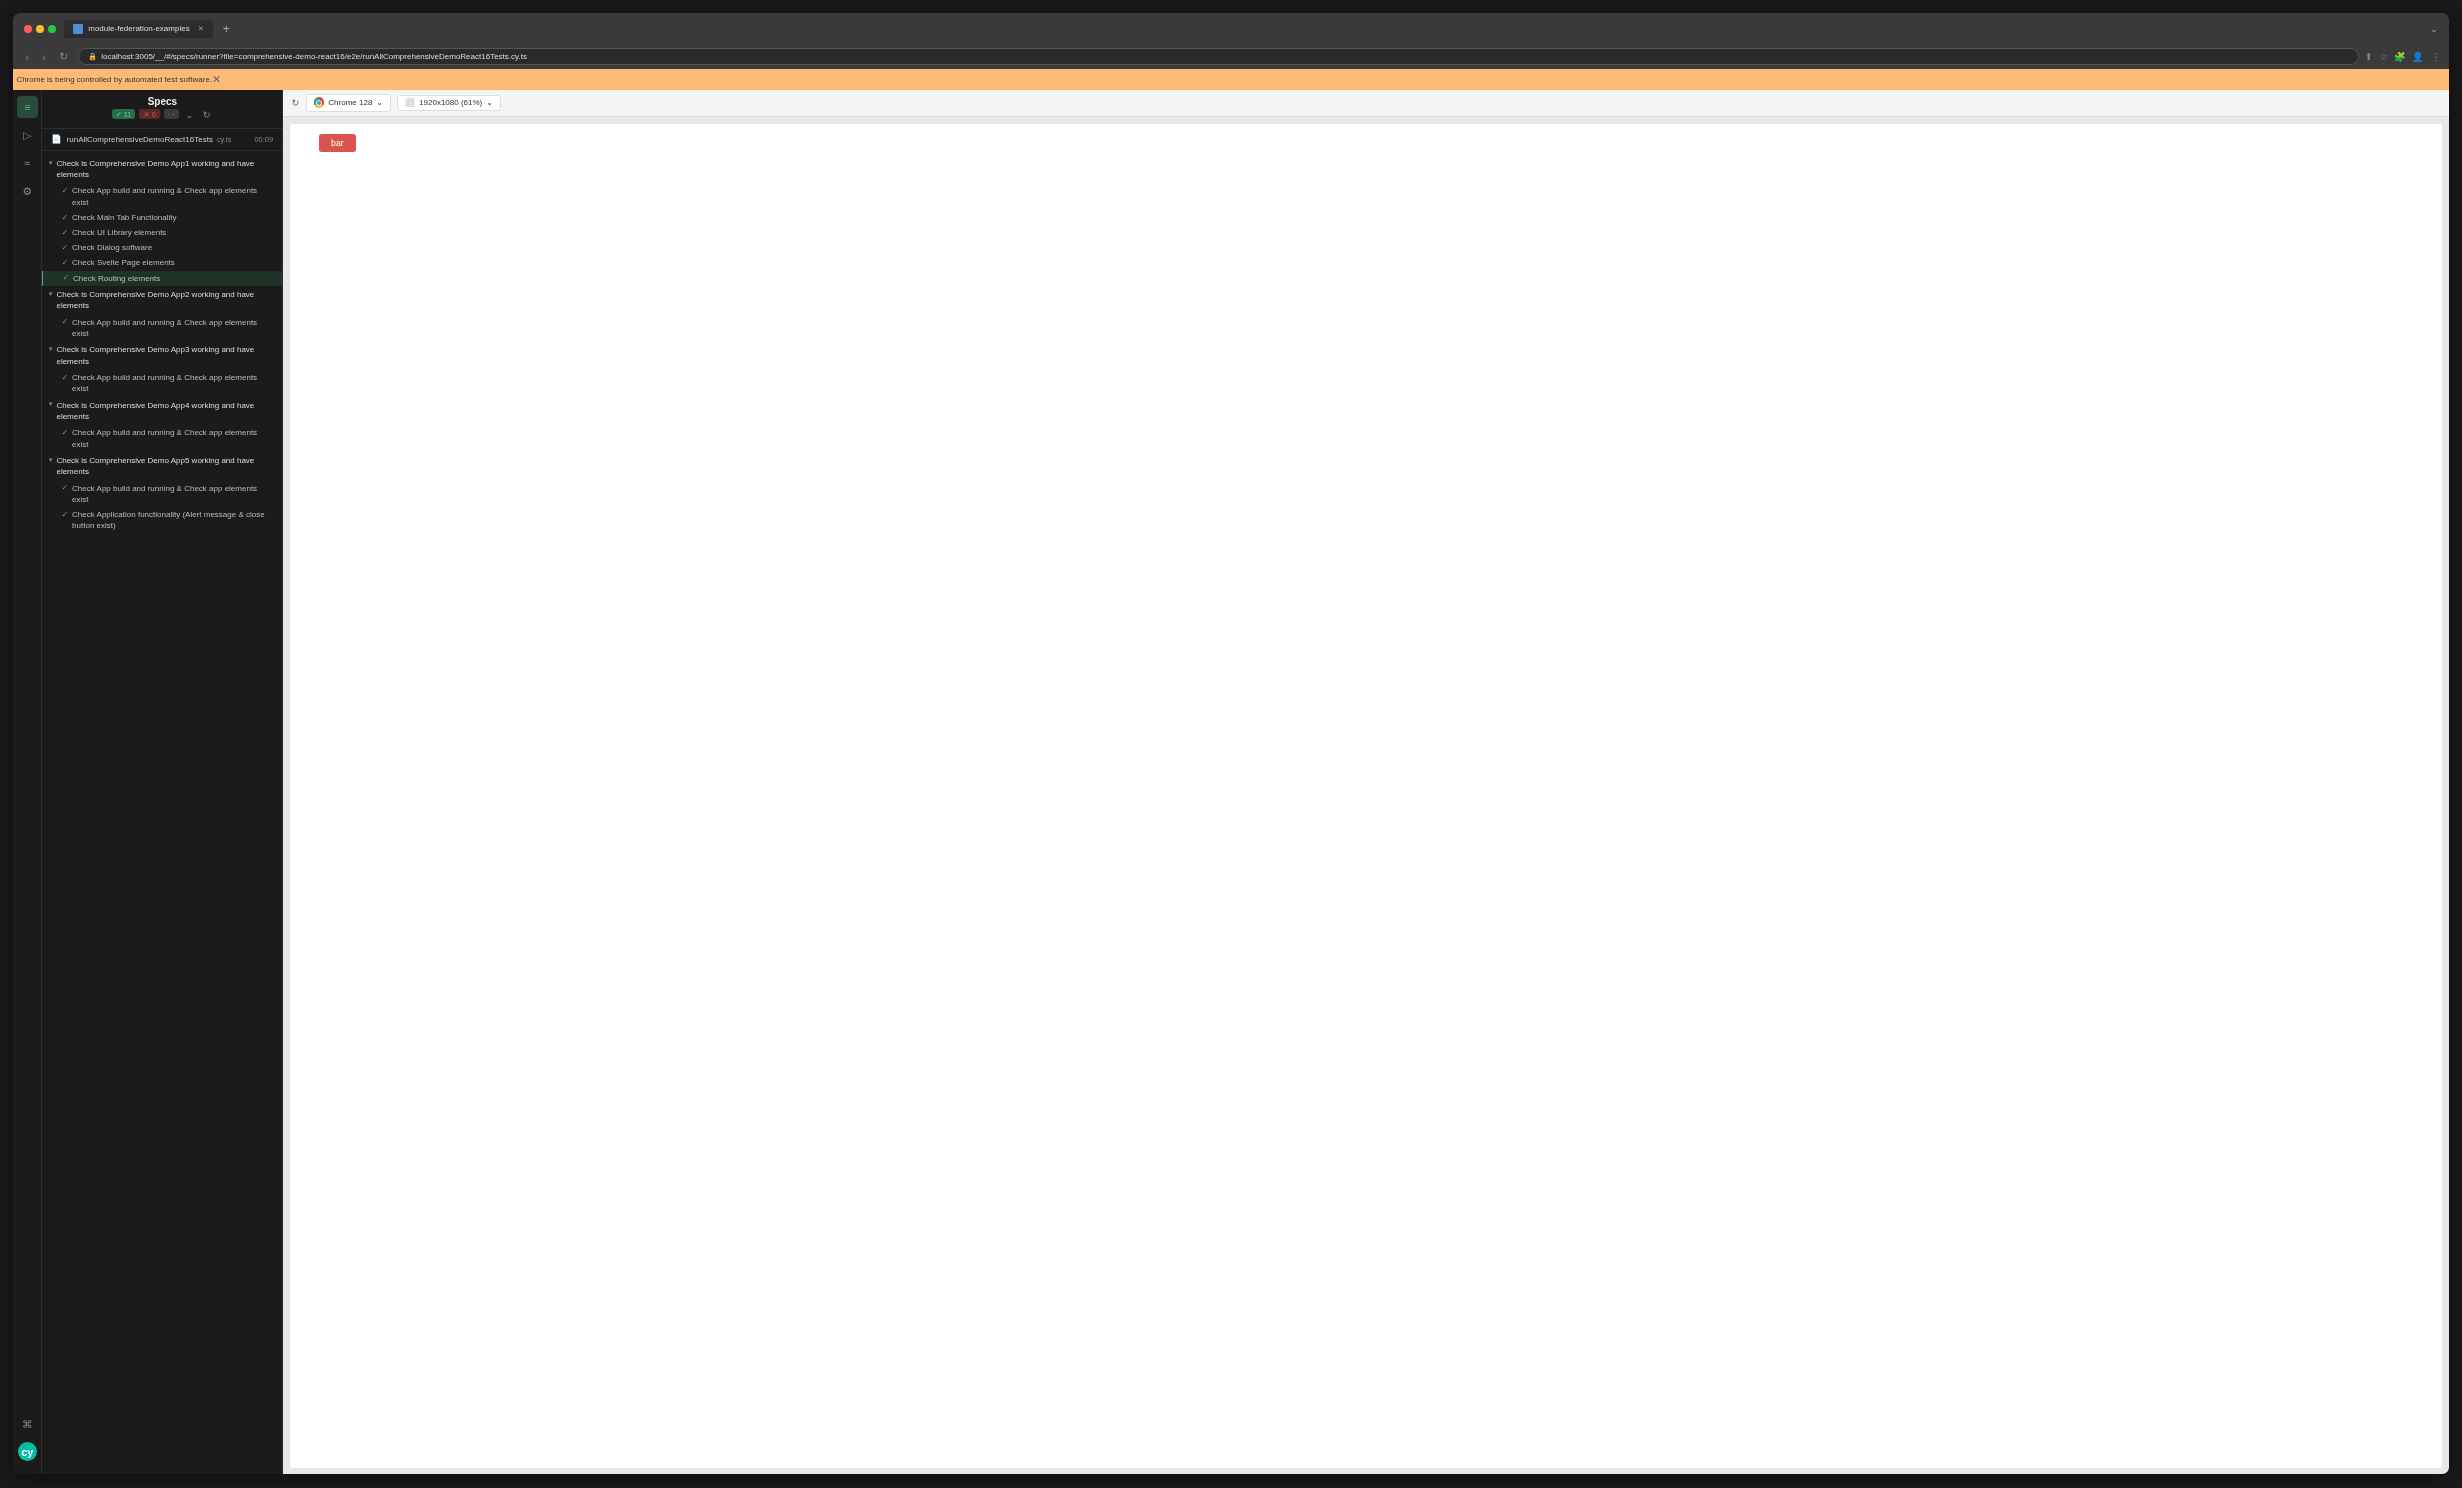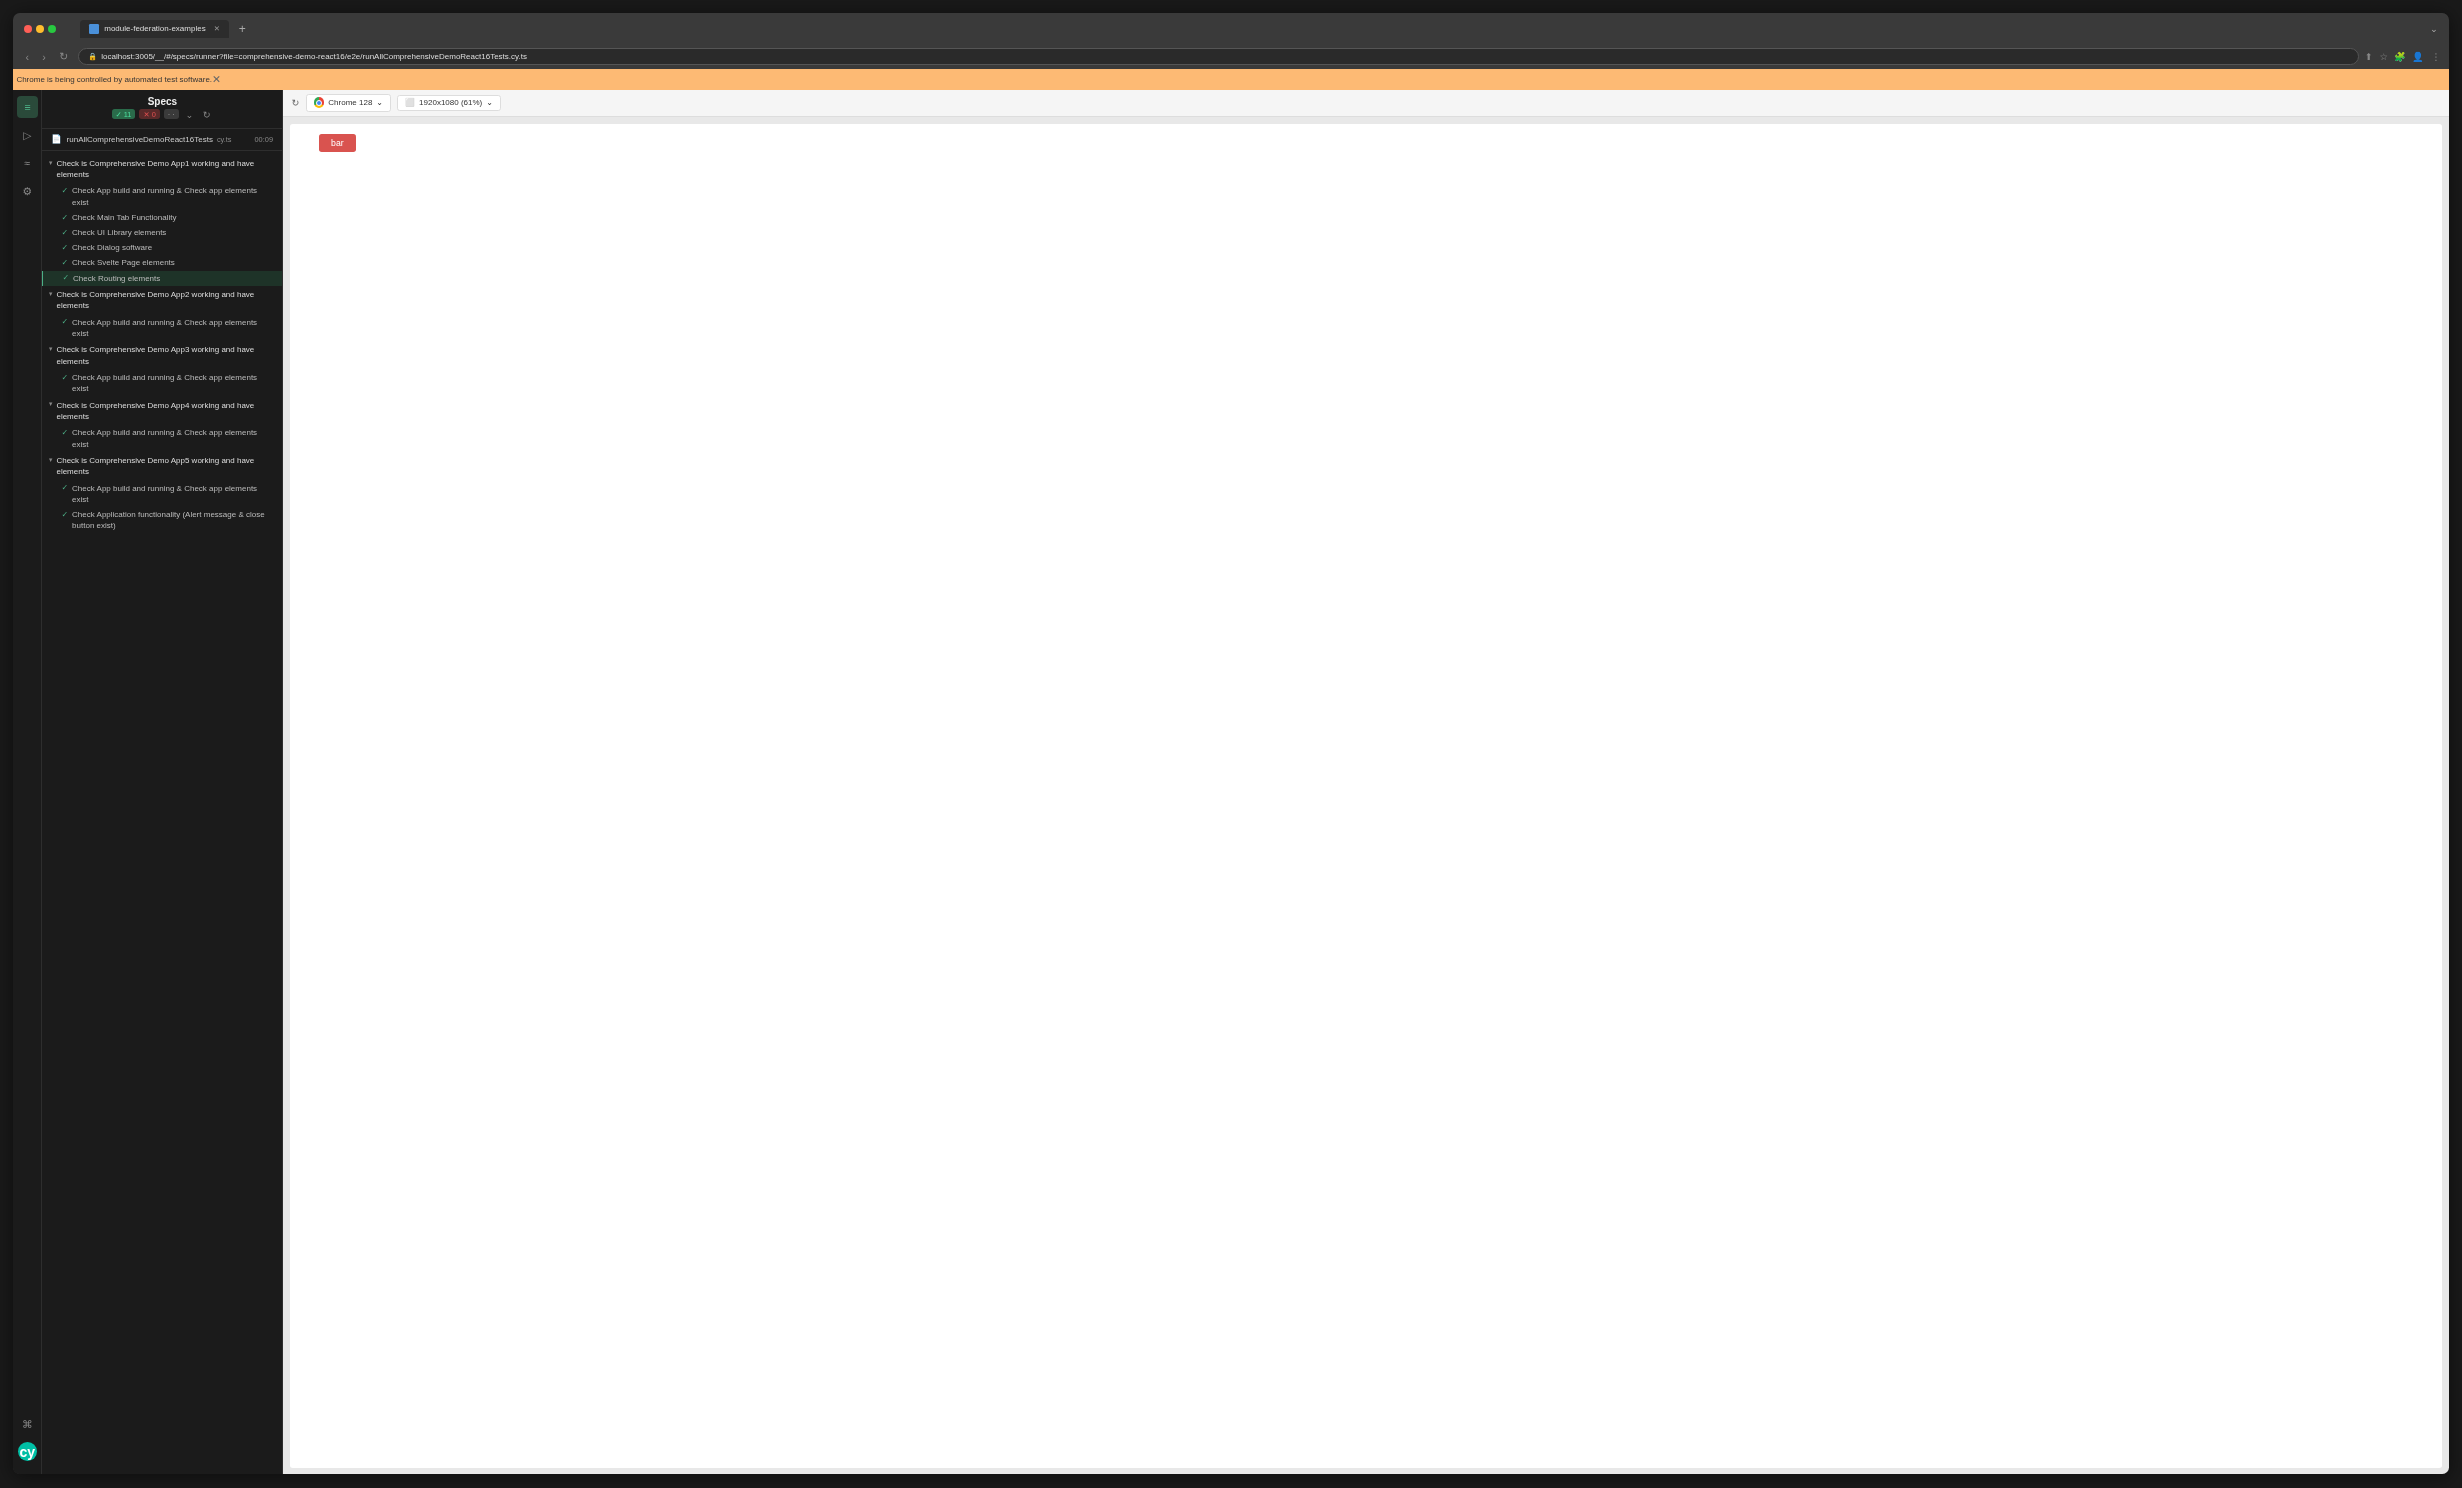--- a/index.html
+++ b/index.html
@@ -23,21 +23,21 @@
       overflow: hidden;
       box-shadow: 0 2.7px 20px rgba(0,0,0,0.5);
     }
 
     
     .title-bar {
       background: #3a3a3a;
       padding: 6.7px 10.7px;
       display: flex;
       align-items: center;
-      gap: 24px;
+      gap: 8px;
       border-radius: 6.7px 6.7px 0 0;
       min-height: 31px;
     }
     .traffic-lights {
       display: flex;
       gap: 4px;
     }
     .traffic-light {
       width: 8px;
       height: 8px;
@@ -432,21 +432,21 @@
 
     .cy-logo {
       width: 19px;
       height: 19px;
       background: #00bfa5;
       border-radius: 50%;
       display: flex;
       align-items: center;
       justify-content: center;
       color: white;
-      font-size: 14px;
+      font-size: 11px;
       font-weight: bold;
     }
   </style>
 </head>
 <body>
 
 <div class="browser-window">
 
   <div class="title-bar">
     <div class="traffic-lights">

